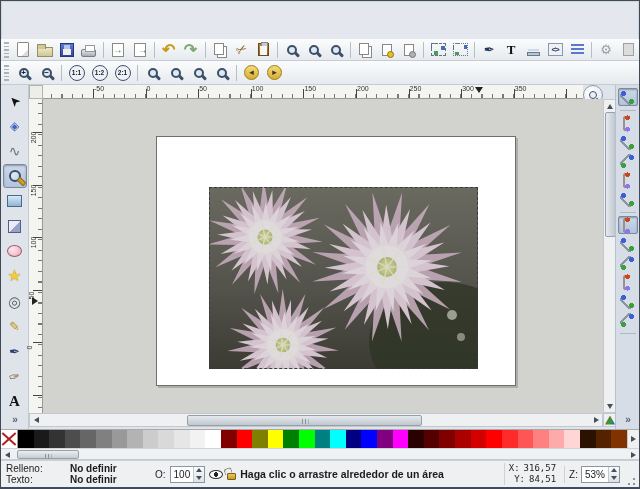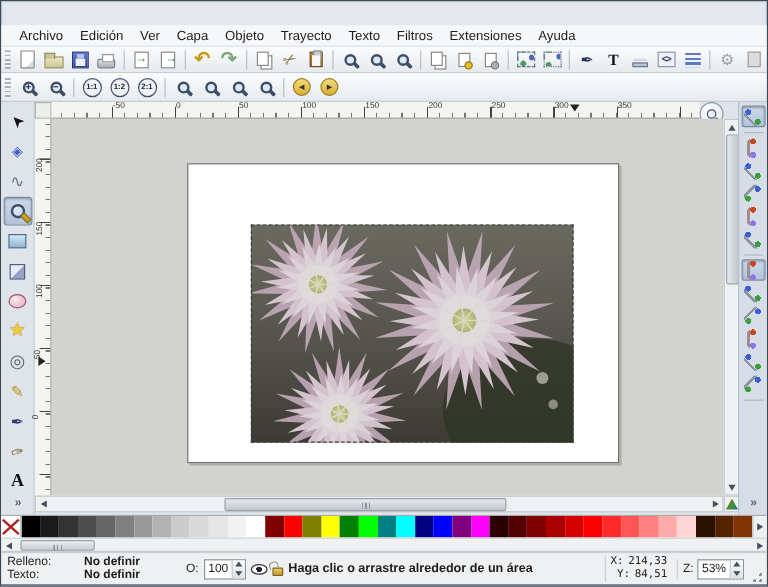--- a/index.html
+++ b/index.html
@@ -198,32 +198,20 @@
       radial-gradient(circle 1.3px at 10px 5px,#8a949e 97%,transparent),
       radial-gradient(circle 1.3px at 5px 10px,#8a949e 97%,transparent);}
   #bottomedge{position:absolute;left:0;top:486px;right:0;height:3px;background:linear-gradient(#46566a,#141e2c);}
 </style>
 </head>
 <body>
 
 <div id="window">
 
 
-  <div id="menubar">
-      <span class="menu-item">Archivo</span>
-      <span class="menu-item">Edición</span>
-      <span class="menu-item">Ver</span>
-      <span class="menu-item">Capa</span>
-      <span class="menu-item">Objeto</span>
-      <span class="menu-item">Trayecto</span>
-      <span class="menu-item">Texto</span>
-      <span class="menu-item">Filtros</span>
-      <span class="menu-item">Extensiones</span>
-      <span class="menu-item">Ayuda</span>
-    </div>
 
   <div id="toolbar-main" class="tbar">
       <span class="grip"></span>
       <span class="tbtn">
         <span class="ic ic-new-document"></span>
       </span>
       <span class="tbtn">
         <span class="ic ic-open-document"></span>
       </span>
       <span class="tbtn">
@@ -679,21 +667,21 @@
             <i class="tri down"></i>
           </span>
         </span>
     </div>
     <span class="eye"></span>
     <span class="lockic"></span>
     <div id="msg"><b>Haga clic o arrastre alrededor de un área</b> </div>
     <div id="coords">
       <div class="crow">
           <span>X:</span>
-          <span>214,33</span>
+          <span>316,57</span>
         </div>
       <div class="crow">
           <span>Y:</span>
           <span>84,51</span>
         </div>
     </div>
     <div id="zoombox">
       <span>Z:</span>
       <div class="spin">
         <span class="val">53%</span>

